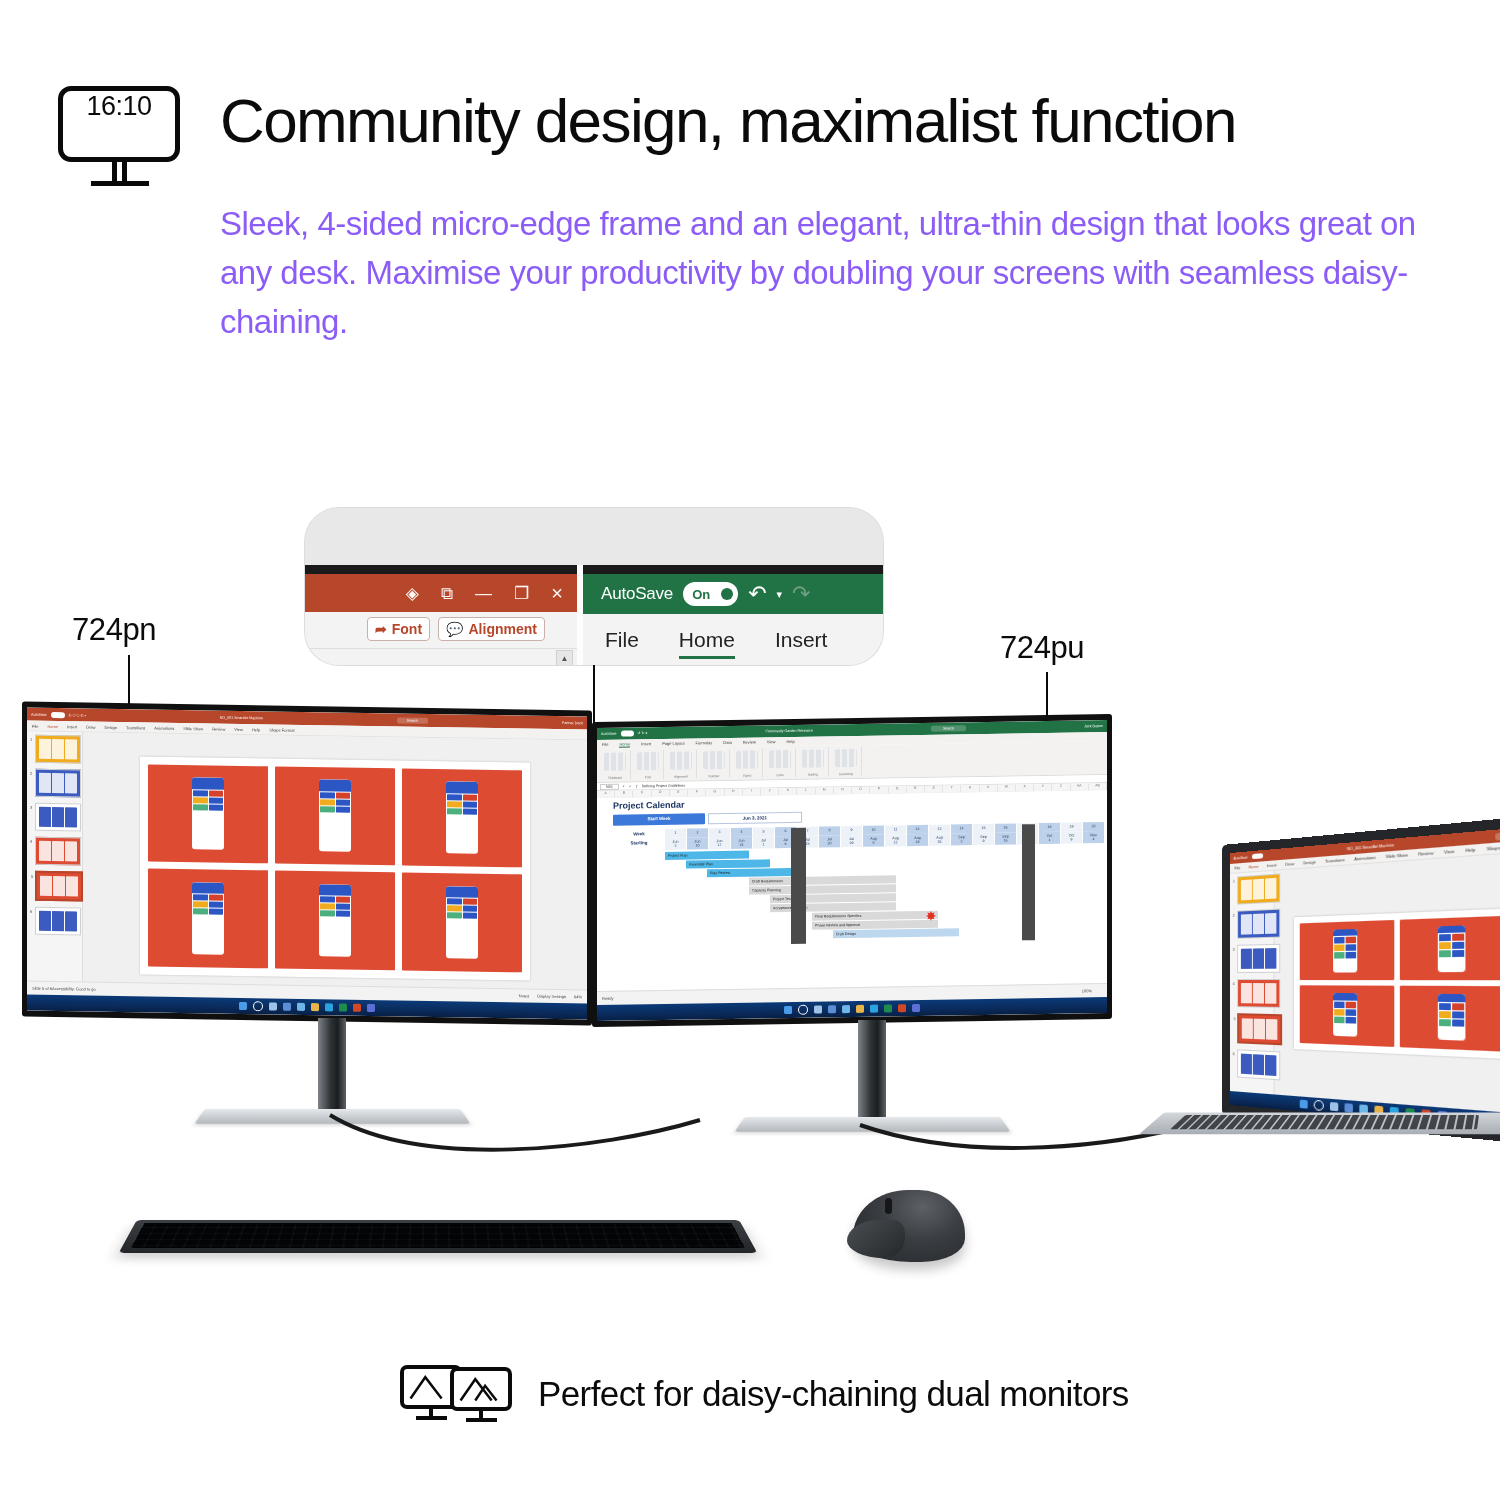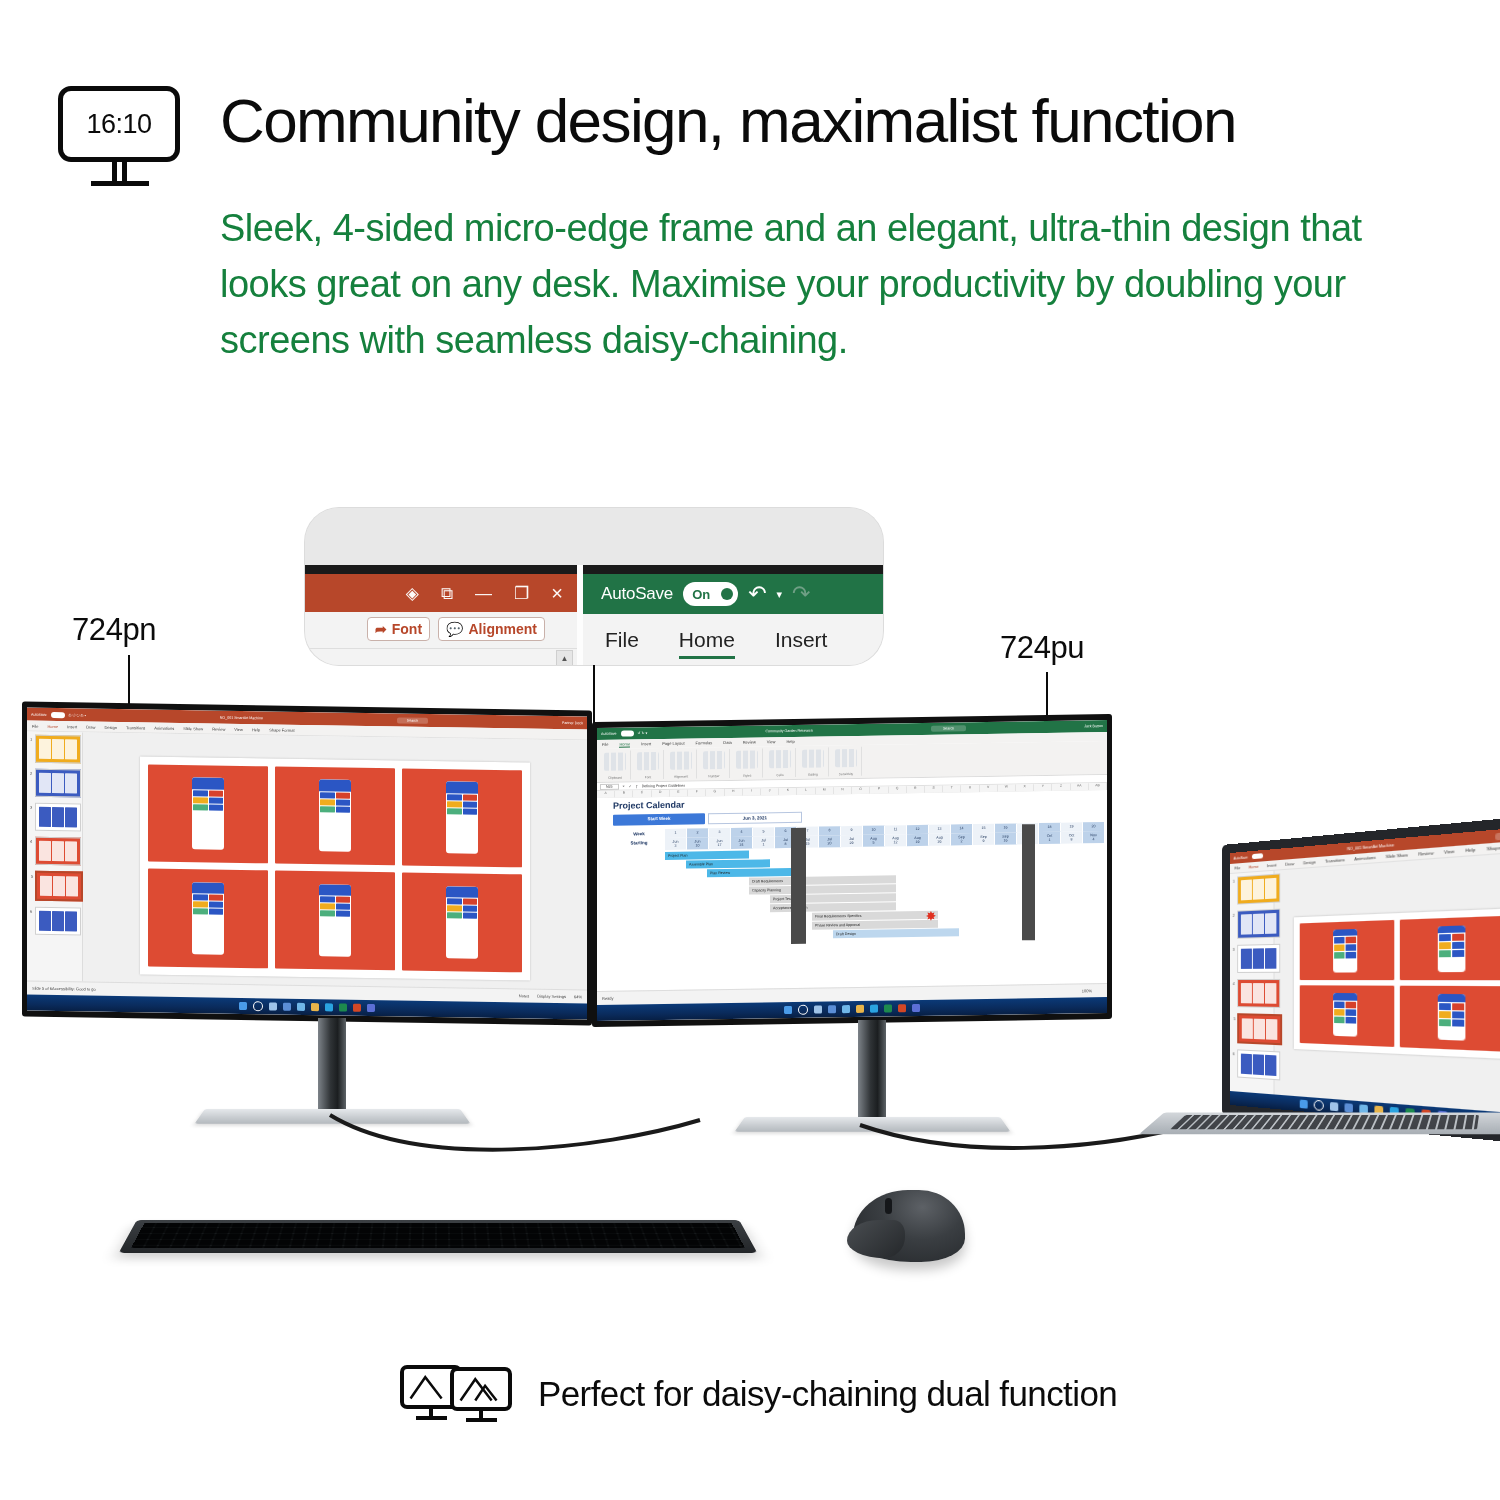--- a/index.html
+++ b/index.html
@@ -11,37 +11,37 @@
   }
   .page{position:absolute;inset:0;}
 
   
   .badge-1610{
     position:absolute;left:58px;top:86px;width:126px;height:100px;
   }
   .badge-1610 .scr{
     position:absolute;left:0;top:0;width:122px;height:76px;
     border:5px solid #0a0a0a;border-radius:13px;box-sizing:border-box;
-    display:flex;align-items:center;justify-content:center;
+    display:flex;align-items:flex-start;justify-content:center;
   }
   .badge-1610 .ratio{
     font-size:27px;letter-spacing:-.5px;color:#0a0a0a;font-weight:400;
   }
   .badge-1610 .neck{position:absolute;left:54px;top:76px;width:5px;height:22px;background:#0a0a0a;}
   .badge-1610 .neck2{position:absolute;left:64px;top:76px;width:5px;height:22px;background:#0a0a0a;}
   .badge-1610 .foot{position:absolute;left:33px;top:95px;width:58px;height:5px;background:#0a0a0a;}
 
   .headline{
     position:absolute;left:220px;top:88px;width:1230px;
     font-size:62px;line-height:1.05;color:#0b0b0b;
     font-weight:400;letter-spacing:-1.6px;white-space:nowrap;
   }
   .subcopy{
     position:absolute;left:220px;top:200px;width:1230px;
-    font-size:38px;line-height:1.48;color:#15803d;letter-spacing:-.5px;
+    font-size:33px;line-height:1.48;color:#8b5cf6;letter-spacing:-.5px;
   }
 
   
   .me-label{position:absolute;left:340px;top:432px;display:flex;align-items:center;gap:22px;}
   .me-icon{position:relative;width:62px;height:52px;}
   .me-icon .scr{position:absolute;left:0;top:0;width:60px;height:38px;border:4px solid #0a0a0a;border-radius:8px;box-sizing:border-box;}
   .me-icon .n1{position:absolute;left:26px;top:38px;width:4px;height:11px;background:#0a0a0a;}
   .me-icon .n2{position:absolute;left:33px;top:38px;width:4px;height:11px;background:#0a0a0a;}
   .me-icon .ft{position:absolute;left:16px;top:47px;width:31px;height:4px;background:#0a0a0a;}
   .me-text{font-size:33px;color:#0b0b0b;letter-spacing:-.6px;}
@@ -809,16 +809,16 @@
       <div class="di-foot" style="left:16px;top:51px;width:31px;"></div>
       <div class="di-mon" style="left:50px;top:2px;width:62px;height:44px;">
         <svg viewBox="0 0 62 44" style="width:100%;height:100%">
           <polyline points="6,36 24,10 44,36" fill="none" stroke="#0a0a0a" stroke-width="3"></polyline>
           <polyline points="24,36 36,18 50,36" fill="none" stroke="#0a0a0a" stroke-width="3"></polyline>
         </svg>
       </div>
       <div class="di-neck" style="left:79px;top:46px;height:8px;"></div>
       <div class="di-foot" style="left:66px;top:53px;width:31px;"></div>
     </div>
-    <div class="footer-text">Perfect for daisy-chaining dual function</div>
+    <div class="footer-text">Perfect for daisy-chaining dual monitors</div>
   </div>
 
 </div>
 
 </body></html>

